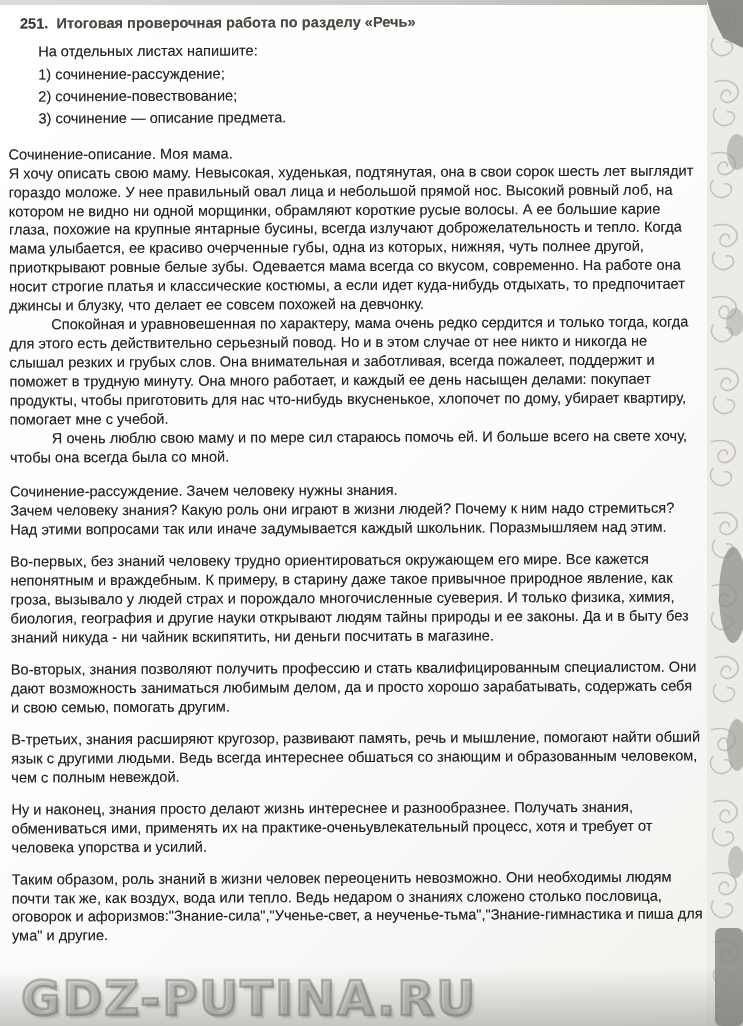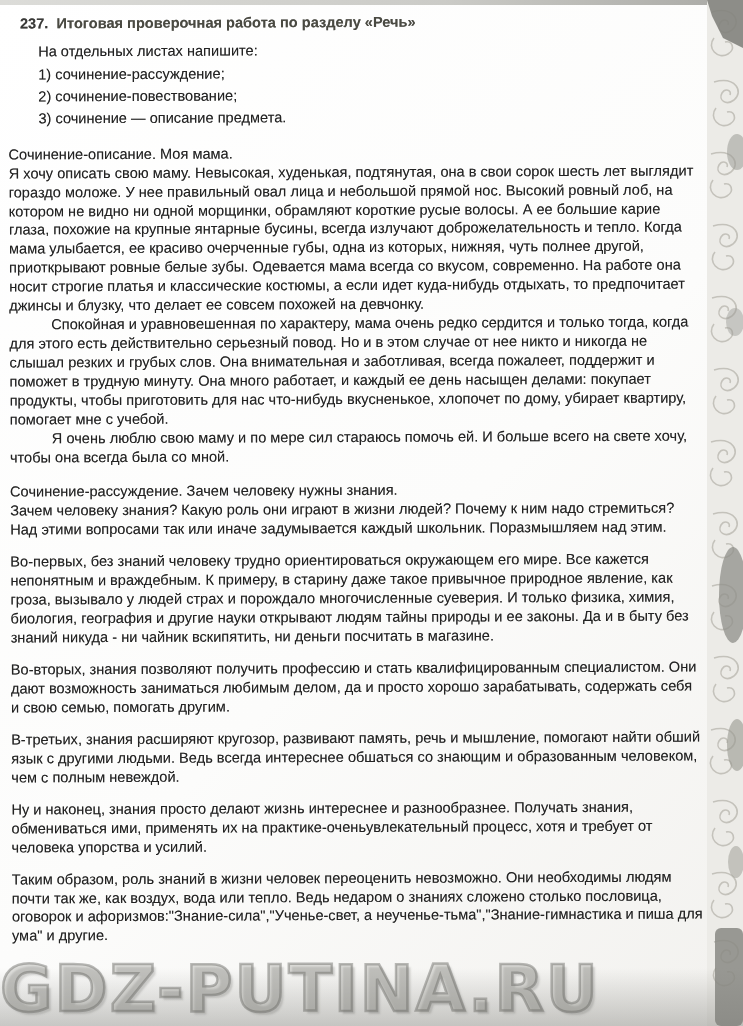--- a/index.html
+++ b/index.html
@@ -29,43 +29,43 @@
   .task-intro{margin-left:30px;margin-bottom:3px;}
   .task-items div{margin-left:30px;line-height:1.5;}
   .essay{margin-top:15px;}
   .essay p{margin:0;text-align:left;}
   .essay p.indent{text-indent:42px;}
   .essay2 p{margin:0 0 13px 0;}
   .essay2 .essay-title{margin-bottom:0;}
   .essay-title{font-weight:normal;}
   .edge{position:absolute;top:0;right:0;height:1026px;width:36px;}
   .watermark{
-    position:absolute;left:0;bottom:0px;
+    position:absolute;left:21px;bottom:0px;
     font-family:"DejaVu Sans", sans-serif;
-    font-weight:800;font-size:64px;letter-spacing:2px;white-space:nowrap;
+    font-weight:800;font-size:48px;letter-spacing:2px;white-space:nowrap;
     color:rgba(142,142,138,0.28);
     -webkit-text-stroke:2.5px rgba(104,104,100,0.45);
     text-shadow:3px 3px 2px rgba(95,95,90,0.25);
     pointer-events:none;
   }
   .bottom-smudge{
     position:absolute;left:0;right:0;bottom:0;height:58px;
     background:linear-gradient(to top,rgba(122,122,117,0.40),rgba(122,122,117,0));
   }
 </style>
 </head>
 <body>
 
 <div class="page">
   <div class="top-edge"></div>
 
   <div class="content">
 
     <div class="exercise-header">
-      <span class="ex-num">237.</span>
+      <span class="ex-num">251.</span>
       <span class="ex-title">Итоговая проверочная работа по разделу «Речь»</span>
     </div>
 
     <div class="task-intro">На отдельных листах напишите:</div>
 
     <div class="task-items">
       <div>1) сочинение-рассуждение;</div>
       <div>2) сочинение-повествование;</div>
       <div>3) сочинение — описание предмета.</div>
     </div>

